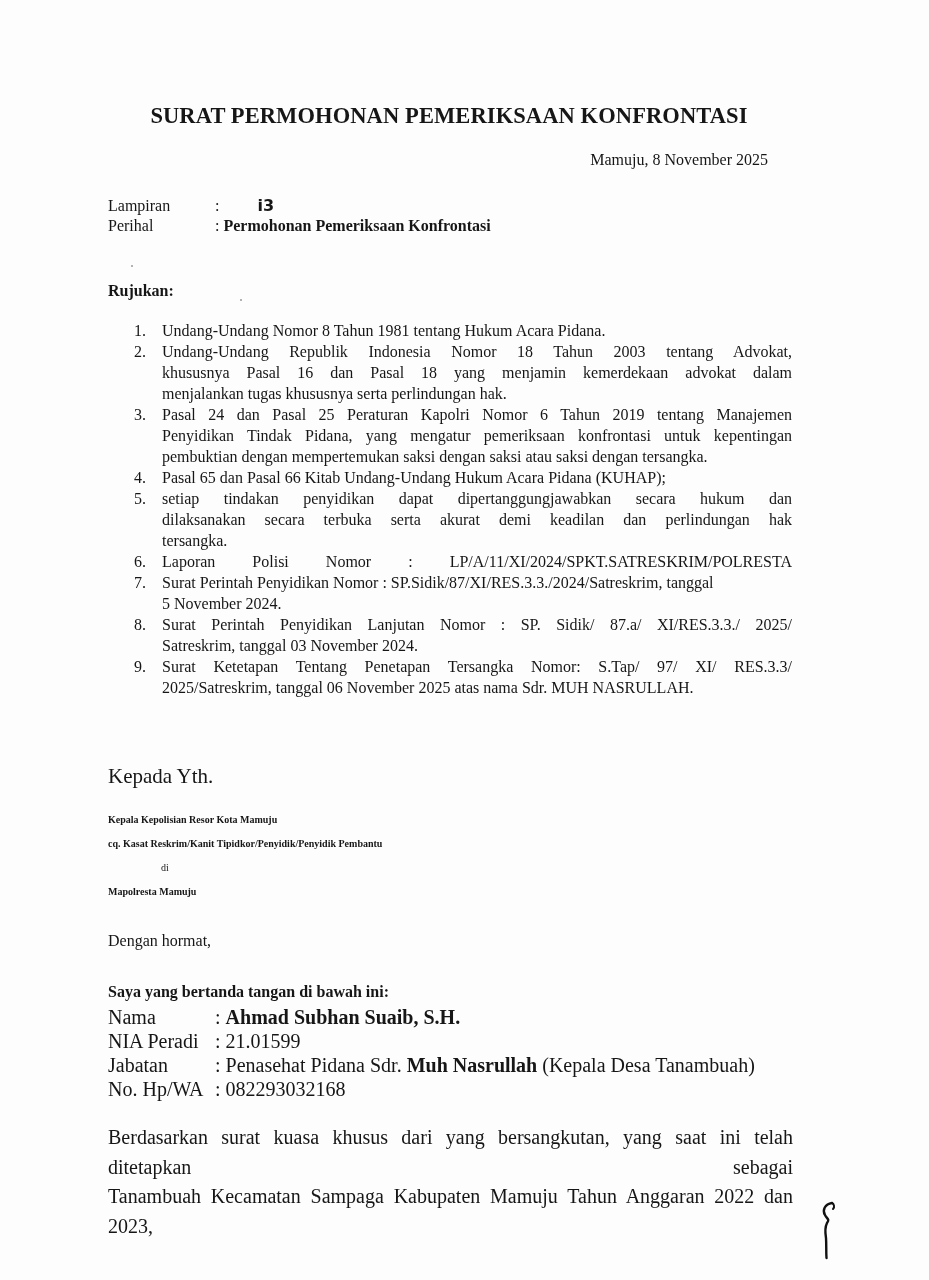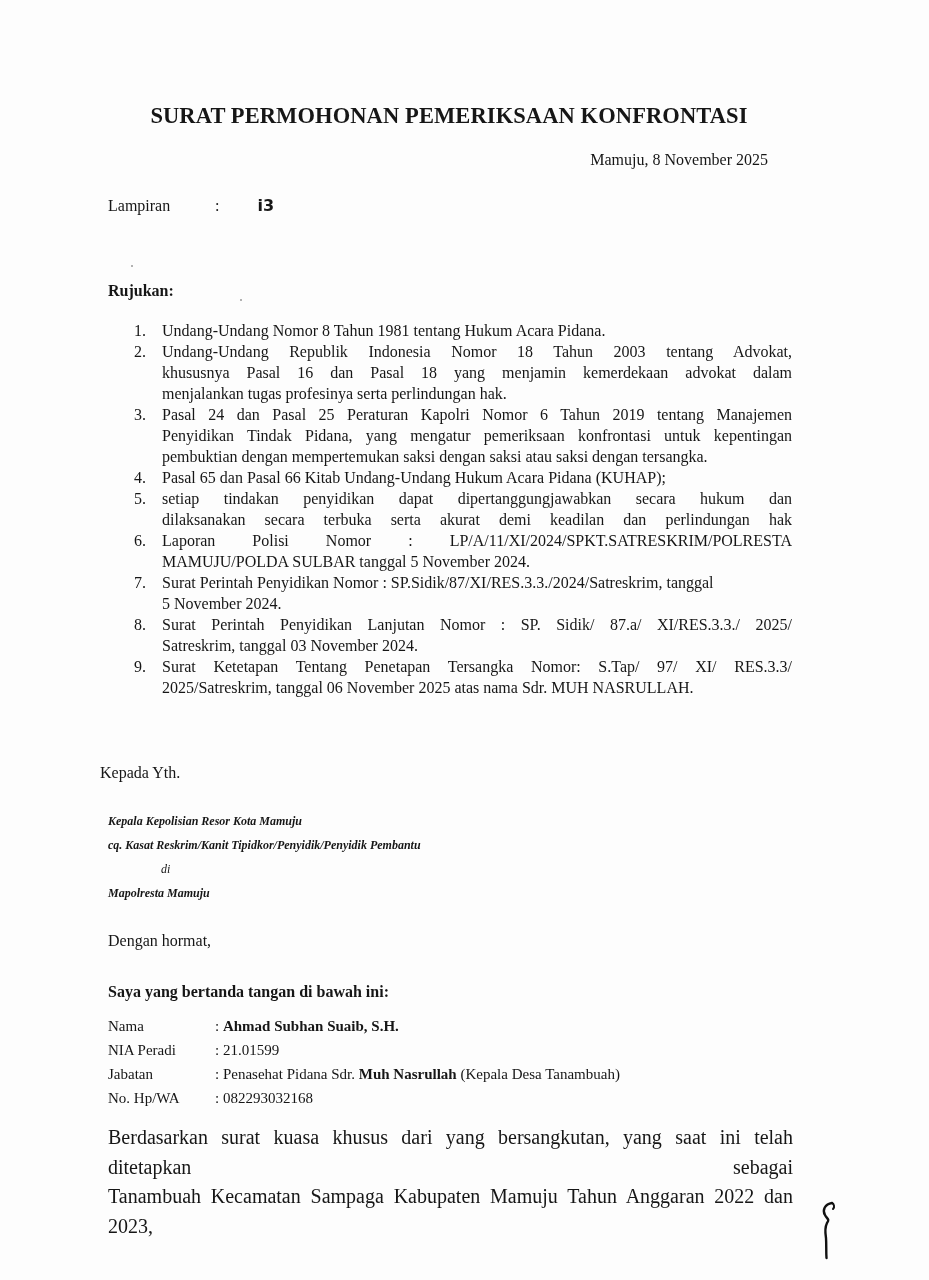--- a/index.html
+++ b/index.html
@@ -12,80 +12,84 @@
   .meta-row { left: 108px; font-size: 16px; }
   .meta-label { display: inline-block; width: 107px; }
   .handwritten { font-family: "DejaVu Sans", sans-serif; font-weight: bold; font-size: 16px; padding-left: 34px; }
   .b { font-weight: bold; }
   .rujukan { left: 108px; top: 282px; font-size: 16px; font-weight: bold; }
   .reflist { position: absolute; left: 108px; top: 320px; width: 684px; margin: 0; padding: 0; list-style: none; font-size: 16px; line-height: 21px; }
   .reflist li { position: relative; padding-left: 54px; text-align: justify; text-align-last: left; }
   .reflist li .num { position: absolute; left: 26px; top: 0; }
   .reflist li .line { display: block; white-space: nowrap; }
   .reflist li .line.just { text-align: justify; text-align-last: justify; white-space: normal; }
-  .kepada { left: 100px; top: 764px; font-size: 16px; }
-  .addr { left: 108px; font-size: 12px; font-style: italic; }
+  .kepada { left: 108px; top: 764px; font-size: 21px; }
+  .addr { left: 108px; font-size: 10px; }
   .hormat { left: 108px; top: 932px; font-size: 16px; }
   .saya { left: 108px; top: 983px; font-size: 16px; font-weight: bold; }
-  .ident { left: 108px; font-size: 15px; margin-top: 12px; }
+  .ident { left: 108px; font-size: 20px; }
   .ident .meta-label { width: 107px; }
   .para { position: absolute; left: 108px; width: 685px; top: 1123px; font-size: 20px; line-height: 29.5px; }
   .para .pline { display: block; text-align: justify; text-align-last: justify; }
   .para .pline.last { text-align-last: justify; }
   .initial-mark { position: absolute; left: 816px; top: 1200px; width: 24px; height: 60px; }
   .speck { position: absolute; width: 2px; height: 2px; background: #999; border-radius: 1px; }
 </style>
 </head>
 <body>
 
 <div class="page">
 
   <div class="abs title">SURAT PERMOHONAN PEMERIKSAAN KONFRONTASI</div>
   <div class="abs date">Mamuju, 8 November 2025</div>
 
   <div class="abs meta-row" style="top:196px;">
     <span class="meta-label">Lampiran</span><span>:</span>
     <span class="handwritten">i3</span>
   </div>
+  <div class="abs meta-row" style="top:217px;">
+    <span class="meta-label">Perihal</span><span>:</span>
+    <span class="b">Permohonan Pemeriksaan Konfrontasi</span>
+  </div>
 
   <div class="speck" style="left:131px; top:265px;"></div>
   <div class="speck" style="left:240px; top:299px;"></div>
 
   <div class="abs rujukan">Rujukan:</div>
 
   <ol class="reflist" id="reflist">
       <li>
         <span class="num">1.</span>
         <span class="line">Undang-Undang Nomor 8 Tahun 1981 tentang Hukum Acara Pidana.</span>
       </li>
       <li>
         <span class="num">2.</span>
         <span class="line just">Undang-Undang Republik Indonesia Nomor 18 Tahun 2003 tentang Advokat,</span>
         <span class="line just">khususnya Pasal 16 dan Pasal 18 yang menjamin kemerdekaan advokat dalam</span>
-        <span class="line">menjalankan tugas profesinya serta perlindungan hak.</span>
+        <span class="line">menjalankan tugas khususnya serta perlindungan hak.</span>
       </li>
       <li>
         <span class="num">3.</span>
         <span class="line just">Pasal 24 dan Pasal 25 Peraturan Kapolri Nomor 6 Tahun 2019 tentang Manajemen</span>
         <span class="line just">Penyidikan Tindak Pidana, yang mengatur pemeriksaan konfrontasi untuk kepentingan</span>
         <span class="line">pembuktian dengan mempertemukan saksi dengan saksi atau saksi dengan tersangka.</span>
       </li>
       <li>
         <span class="num">4.</span>
         <span class="line">Pasal 65 dan Pasal 66 Kitab Undang-Undang Hukum Acara Pidana (KUHAP);</span>
       </li>
       <li>
         <span class="num">5.</span>
         <span class="line just">setiap tindakan penyidikan dapat dipertanggungjawabkan secara hukum dan</span>
         <span class="line just">dilaksanakan secara terbuka serta akurat demi keadilan dan perlindungan hak</span>
+        <span class="line">tersangka.</span>
       </li>
       <li>
         <span class="num">6.</span>
         <span class="line just">Laporan Polisi Nomor : LP/A/11/XI/2024/SPKT.SATRESKRIM/POLRESTA</span>
-        <span class="line">MAMUJU/POLDA SULBAR tanggal 5 November 2024.</span>
       </li>
       <li>
         <span class="num">7.</span>
         <span class="line">Surat Perintah Penyidikan Nomor : SP.Sidik/87/XI/RES.3.3./2024/Satreskrim, tanggal</span>
         <span class="line">5 November 2024.</span>
       </li>
       <li>
         <span class="num">8.</span>
         <span class="line just">Surat Perintah Penyidikan Lanjutan Nomor : SP. Sidik/ 87.a/ XI/RES.3.3./ 2025/</span>
         <span class="line">Satreskrim, tanggal 03 November 2024.</span>

